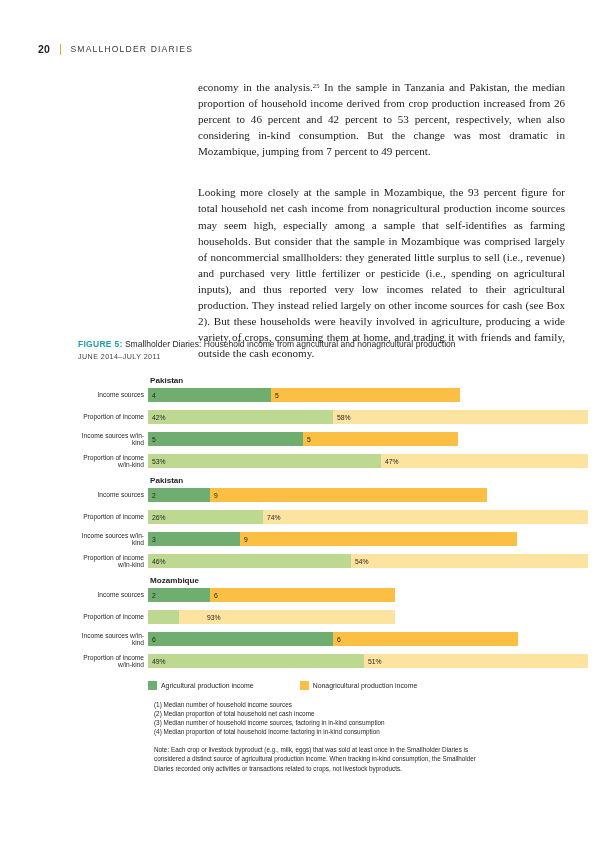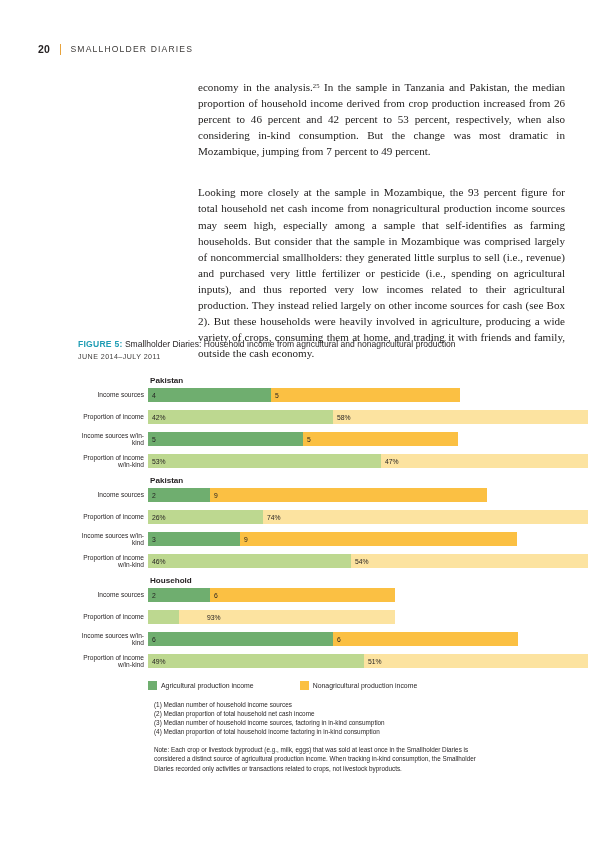--- a/index.html
+++ b/index.html
@@ -242,21 +242,21 @@
               <span>46%</span>
             </div>
           <div class="seg o-light" style="width:237px">
               <span>54%</span>
             </div>
         </div>
       </div>
     </div>
 
     <div class="group">
-      <div class="grp-title">Household</div>
+      <div class="grp-title">Mozambique</div>
 
       <div class="row">
         <div class="rowlab">Income sources</div>
         <div class="bars">
           <div class="seg g-dark" style="width:62px">
               <span>2</span>
             </div>
           <div class="seg o-dark" style="width:185px">
               <span>6</span>
             </div>

